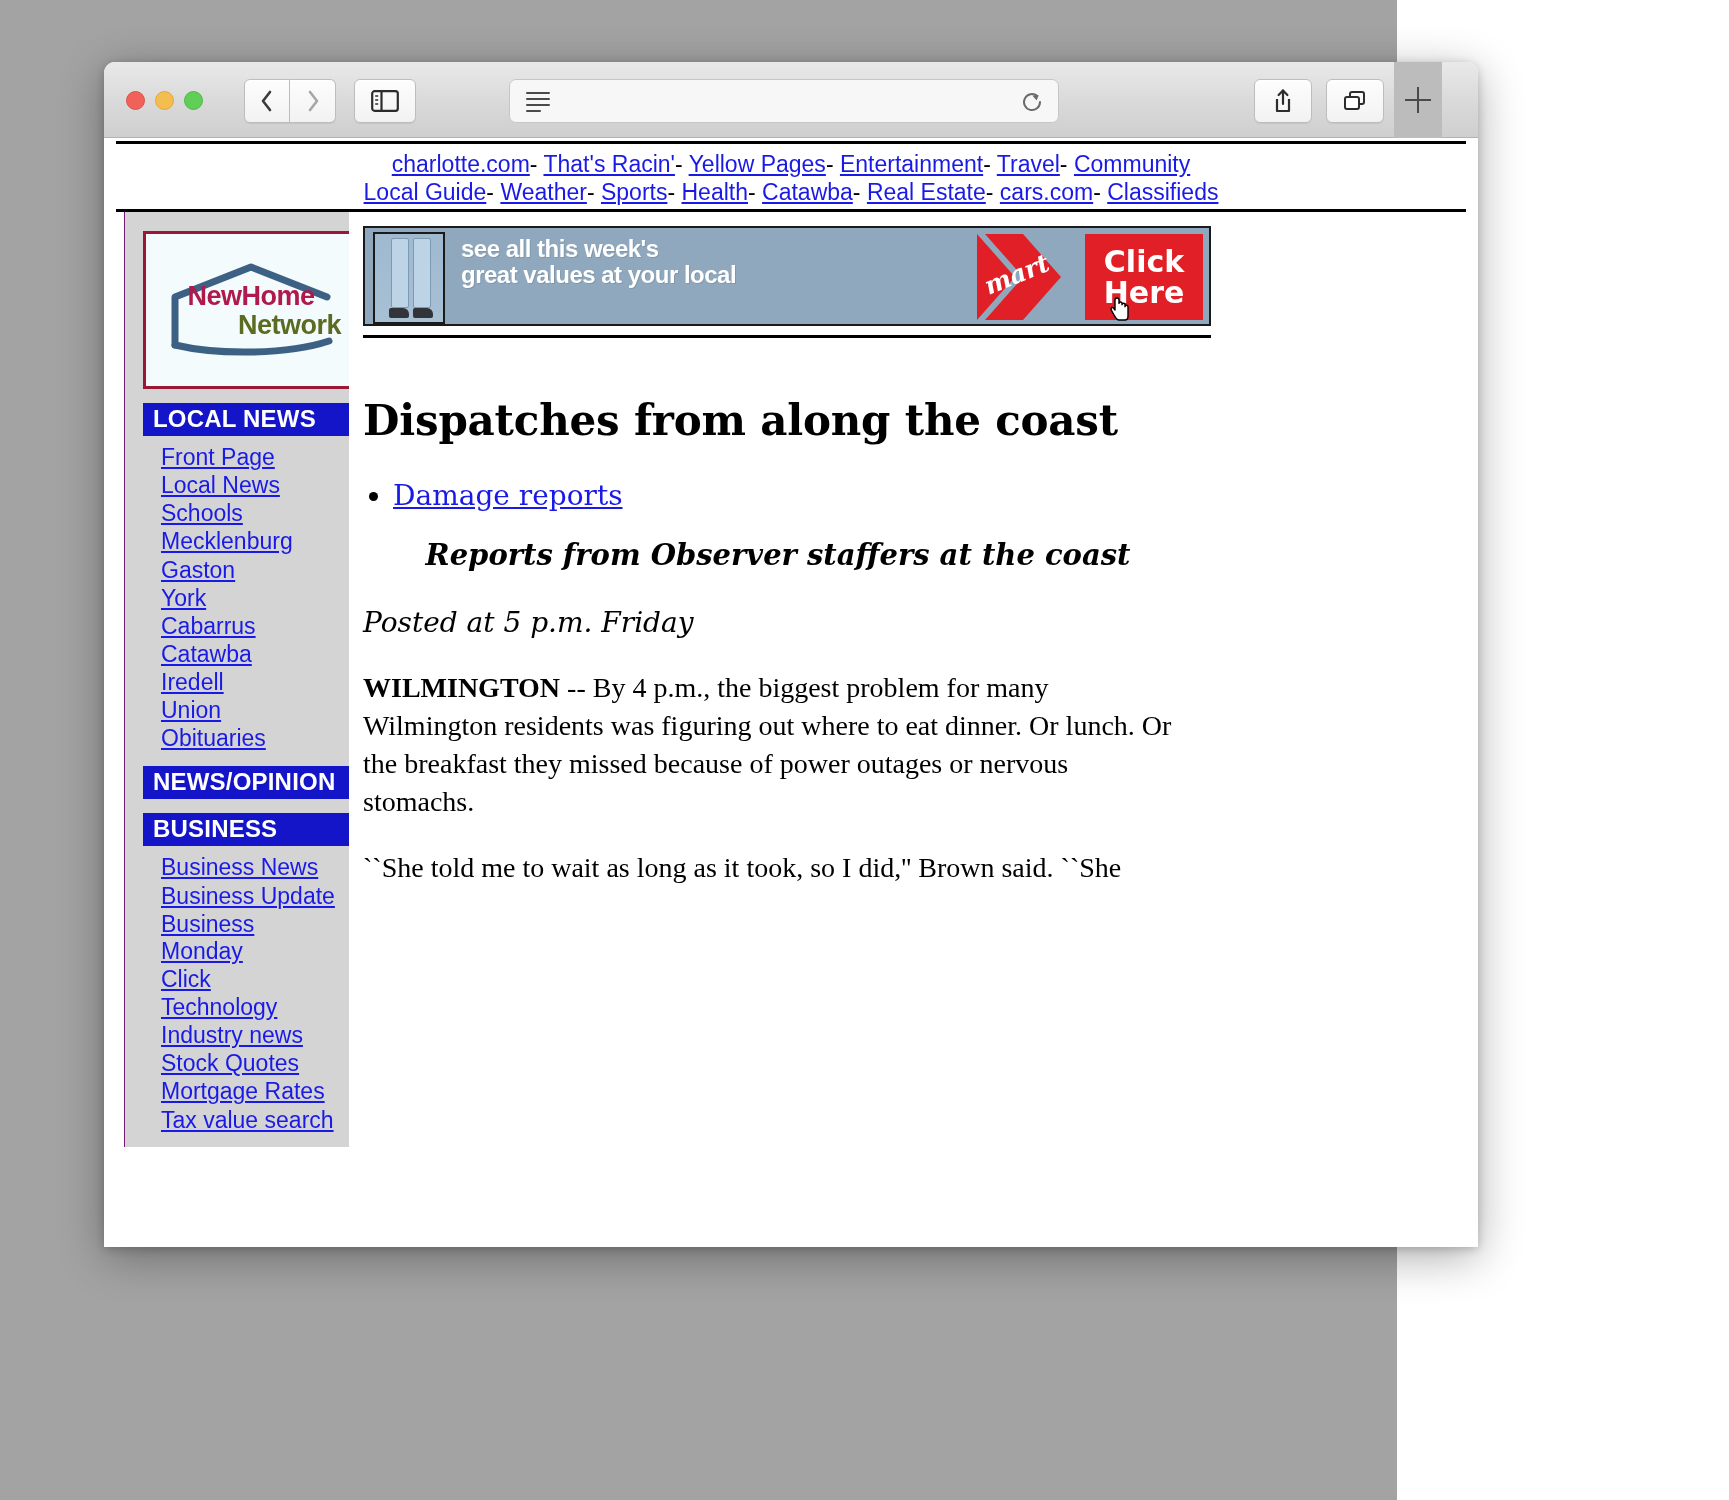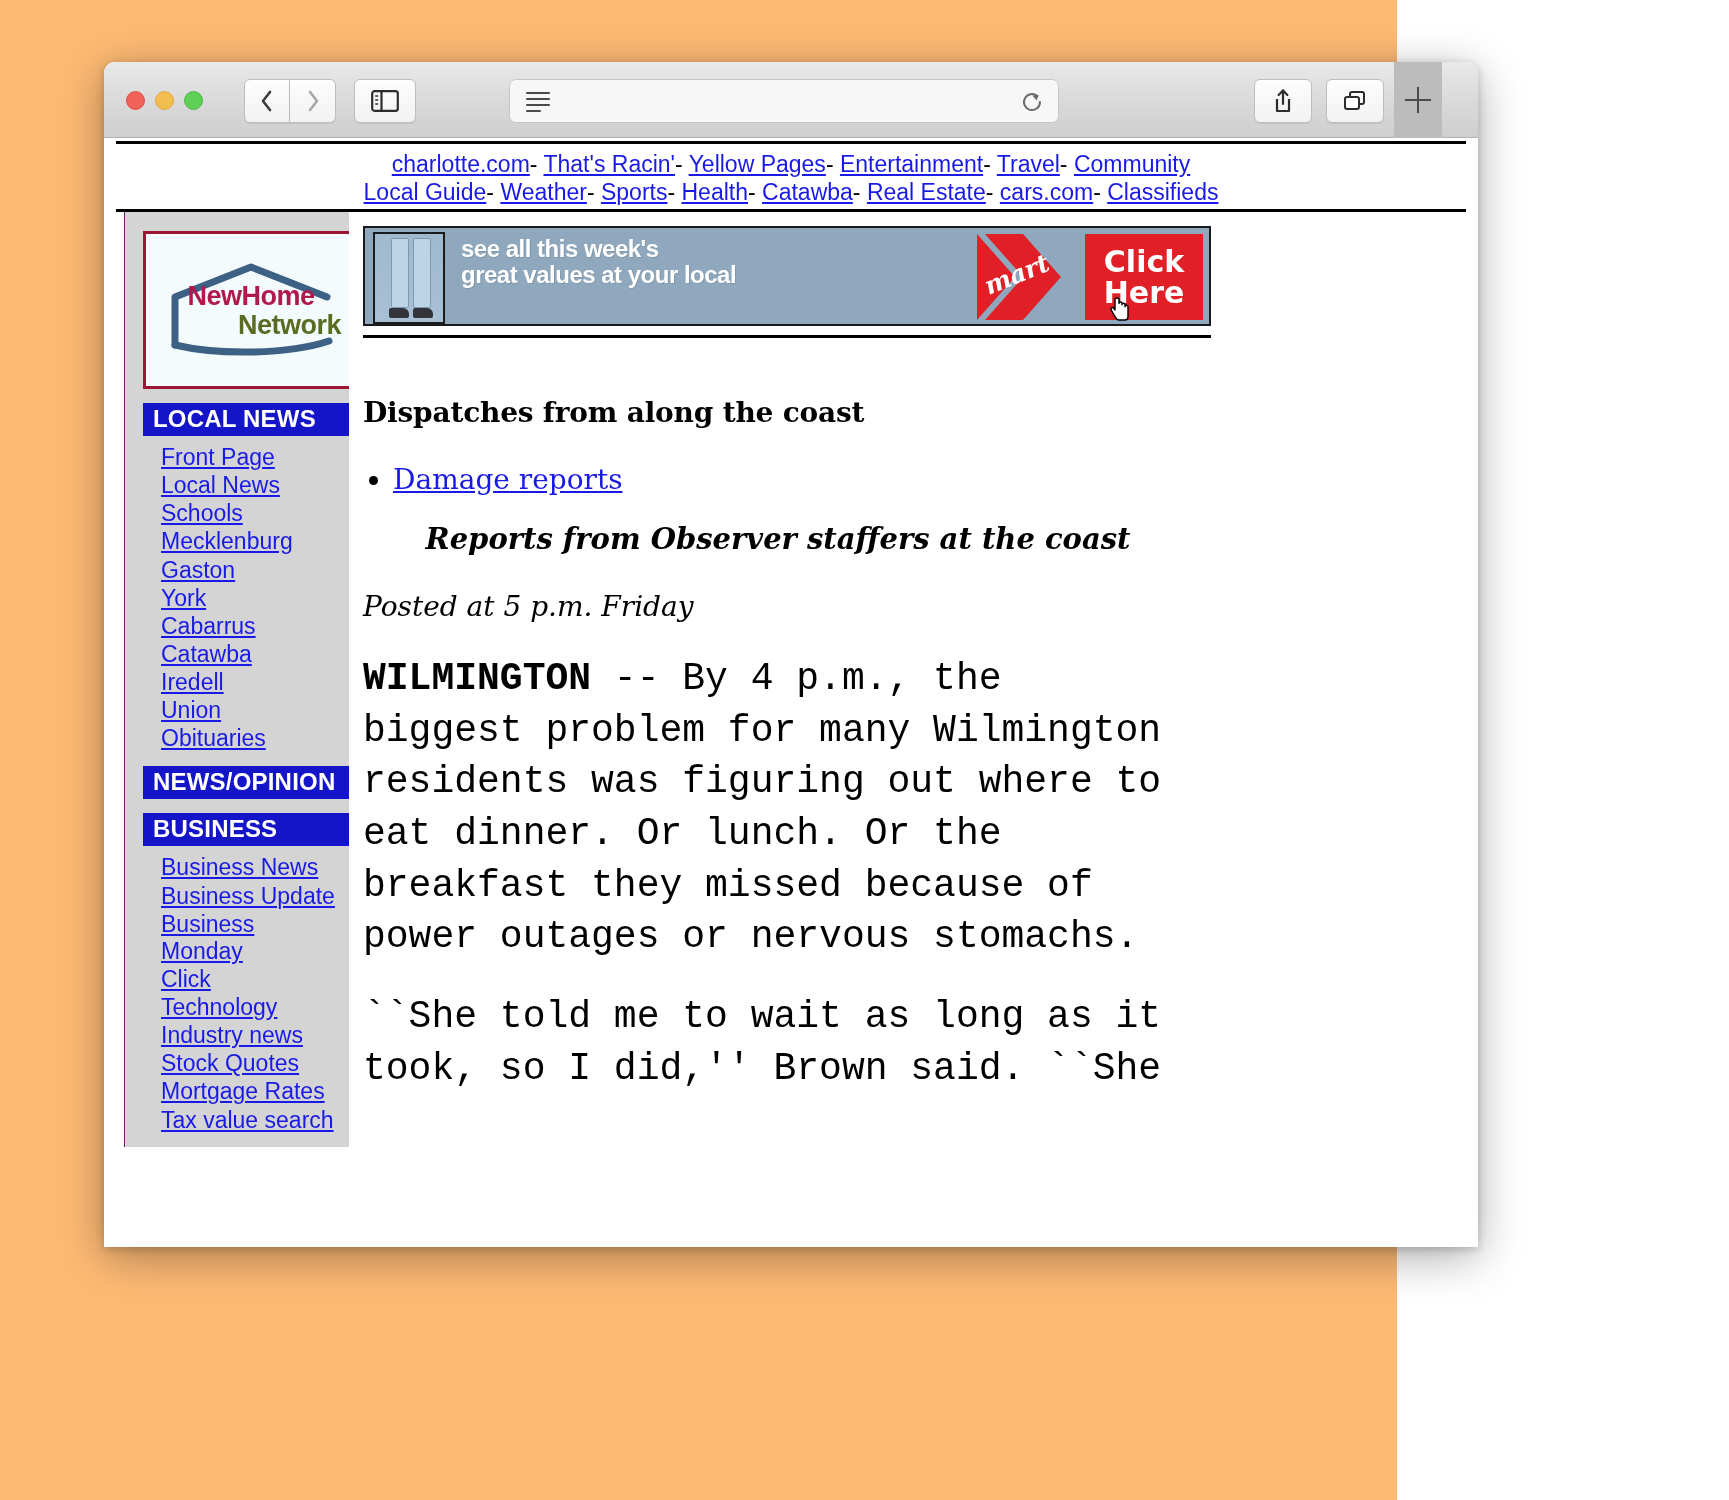--- a/index.html
+++ b/index.html
@@ -8,21 +8,21 @@
     width: 1729px; height: 1500px;
     background: #ffffff;
     font-family: "Liberation Sans", sans-serif;
     overflow: hidden;
   }
 
   
   #desktop {
     position: relative;
     width: 1397px; height: 1500px;
-    background: #fdba74;
+    background: #a3a3a3;
   }
 
   
   #browser-window {
     position: absolute;
     left: 104px; top: 62px;
     width: 1374px; height: 1185px;
     border-radius: 11px 11px 0 0;
     background: #ffffff;
     box-shadow: 0 10px 46px rgba(0,0,0,0.33), 0 2px 10px rgba(0,0,0,0.20);
@@ -273,21 +273,21 @@
     font-size: 36px;
     font-weight: bold;
     color: #0b0b0b;
     letter-spacing: -0.5px;
   }
 
   
   #article { margin: 58px 26px 0 0; max-width: 830px; }
   h1#headline {
     font-family: "DejaVu Serif", serif;
-    font-size: 28px;
+    font-size: 42px;
     font-weight: bold;
     color: #000;
     margin: 0 0 34px 0;
     letter-spacing: -0.2px;
   }
   #bullets { margin: 0 0 26px 30px; padding: 0; }
   #bullets li { font-family: "DejaVu Serif", serif; font-size: 28px; margin-bottom: 6px; }
   #bullets li a { color: #1a1ae6; text-decoration: underline; }
 
   #subhead {
@@ -298,22 +298,22 @@
     margin: 0 0 34px 0;
     color: #000;
   }
   #posted {
     font-family: "DejaVu Serif", serif;
     font-style: italic;
     font-size: 28px;
     margin: 0 0 30px 0;
   }
   .para {
-    font-family: Liberation Mono, monospace;
-    font-size: 38px;
+    font-family: Liberation Serif, serif;
+    font-size: 28px;
     line-height: 1.36;
     margin: 0 0 28px 0;
     color: #000;
     max-width: 810px;
   }
   .para b { font-weight: bold; }
 
   #clip-fade {
     position: absolute; left: 0; right: 0; bottom: 0; height: 22px;
     background: #ffffff;

